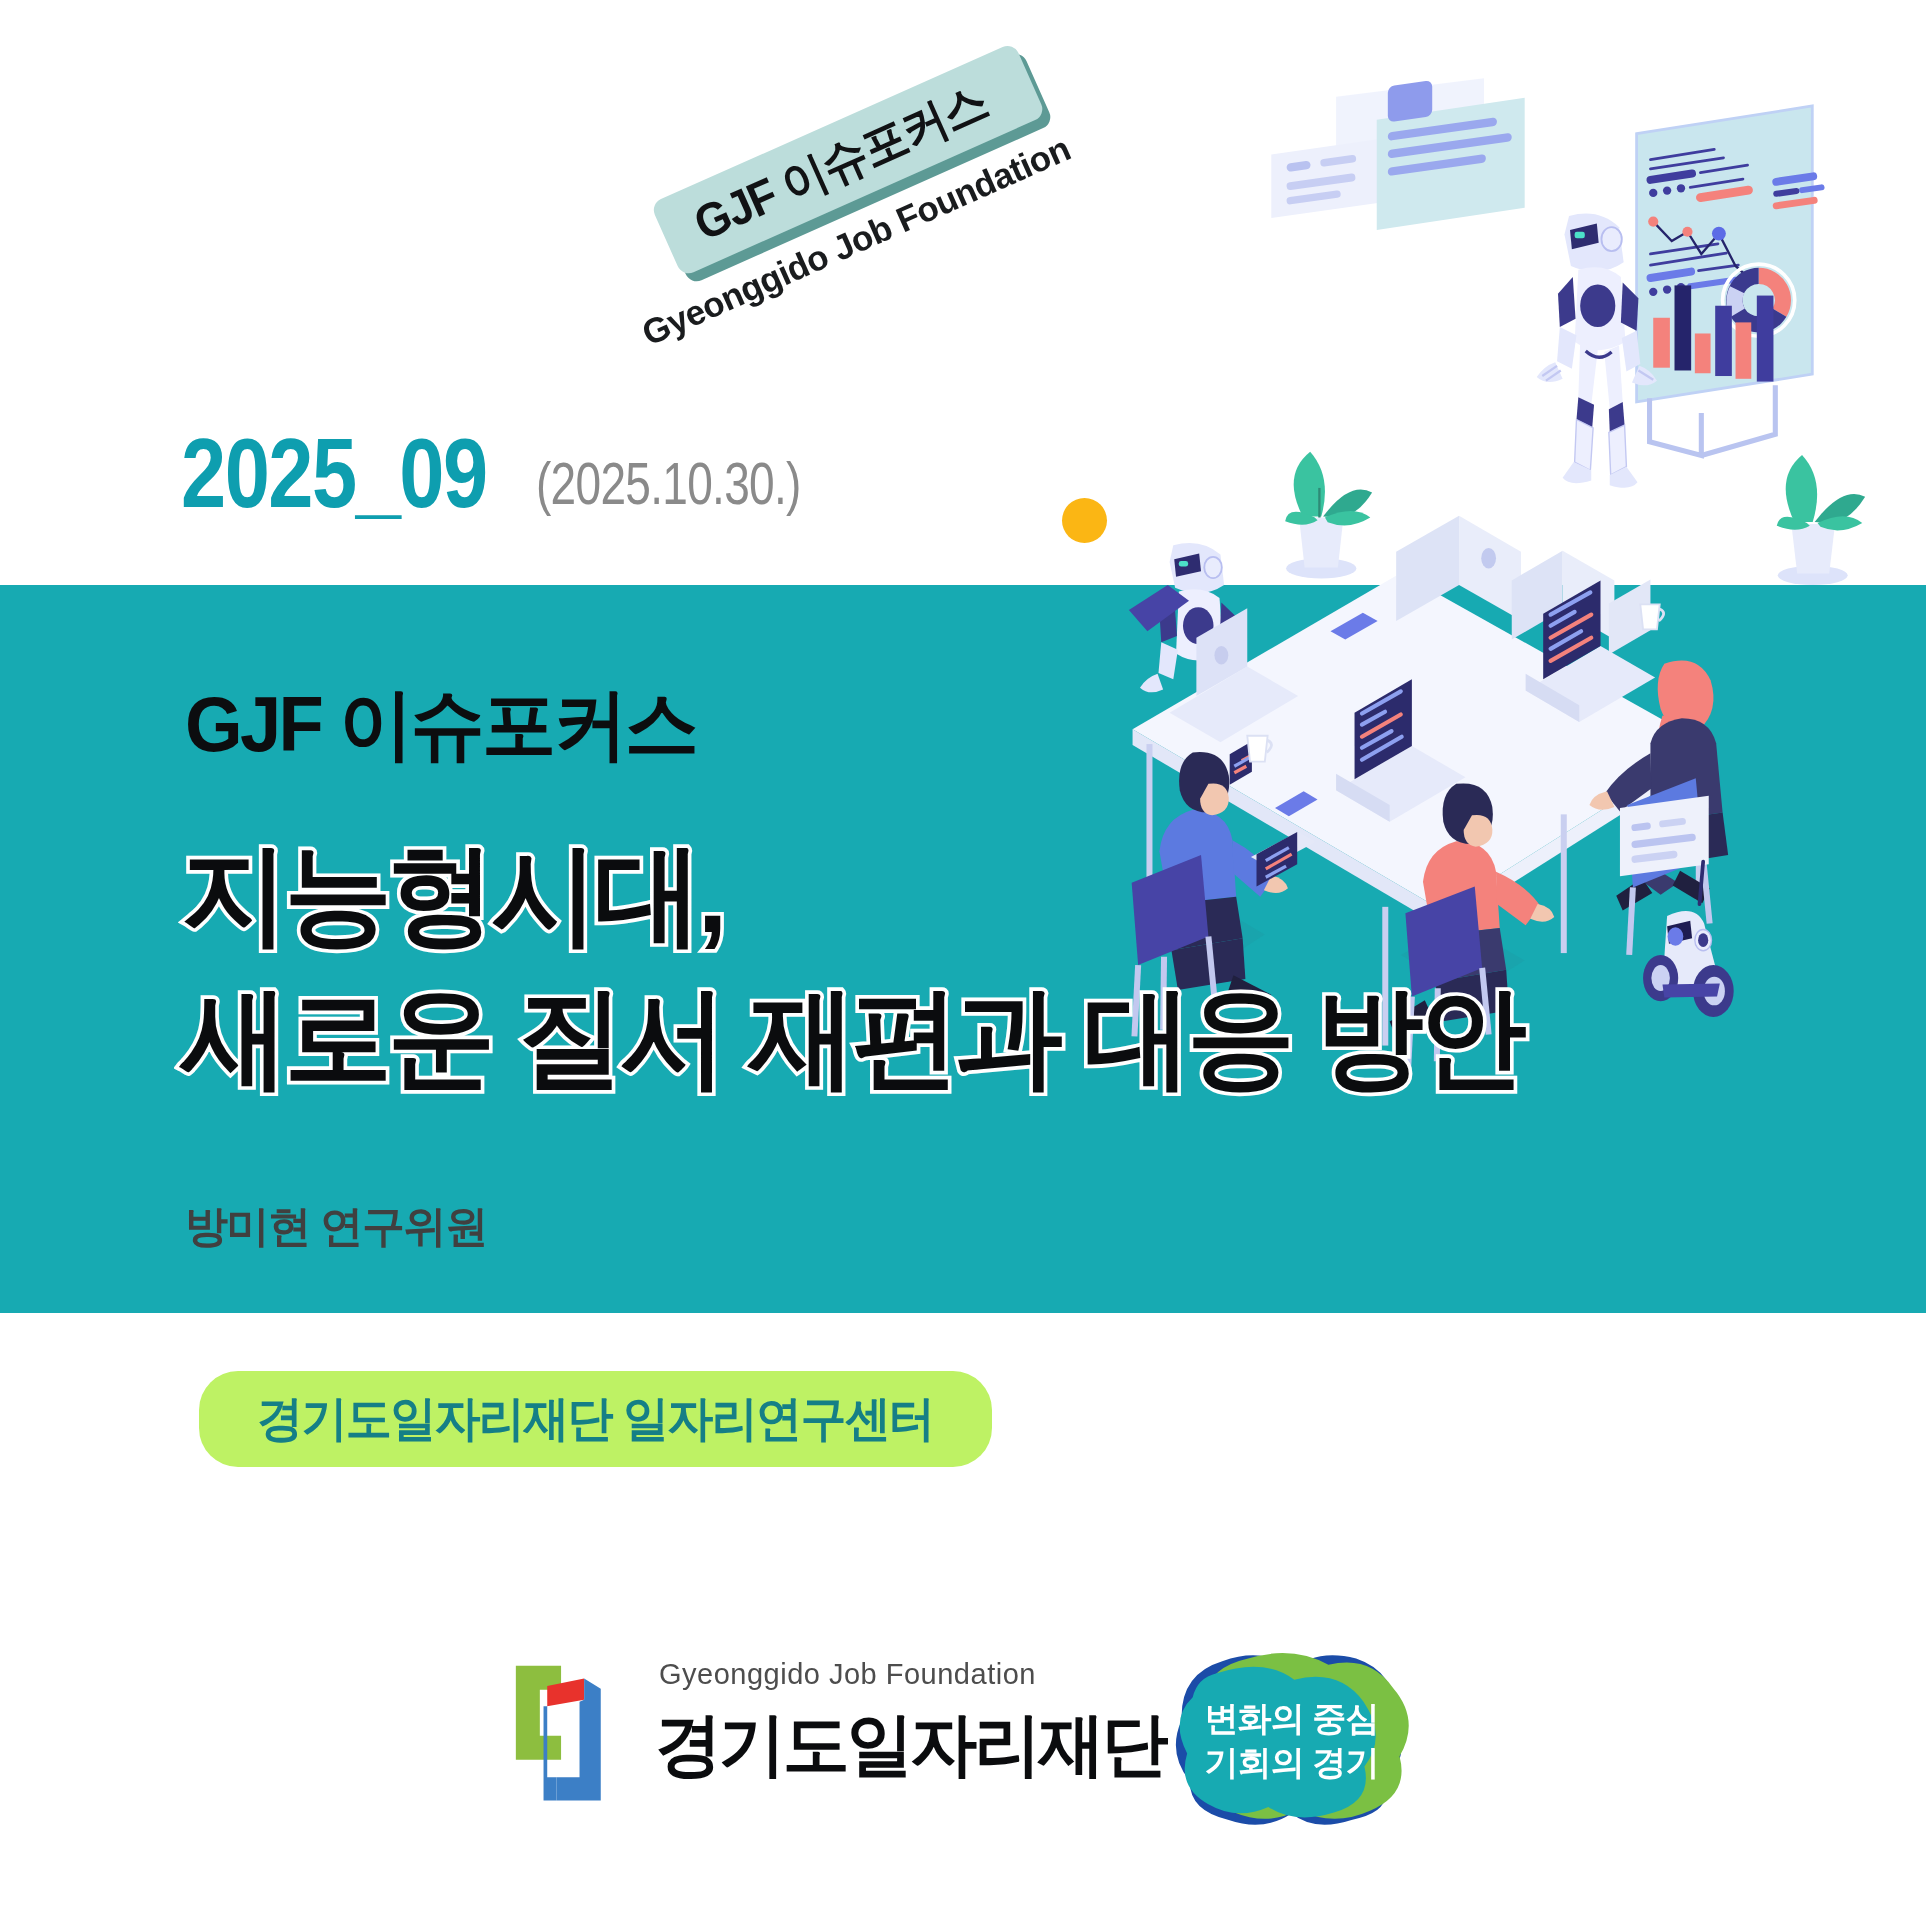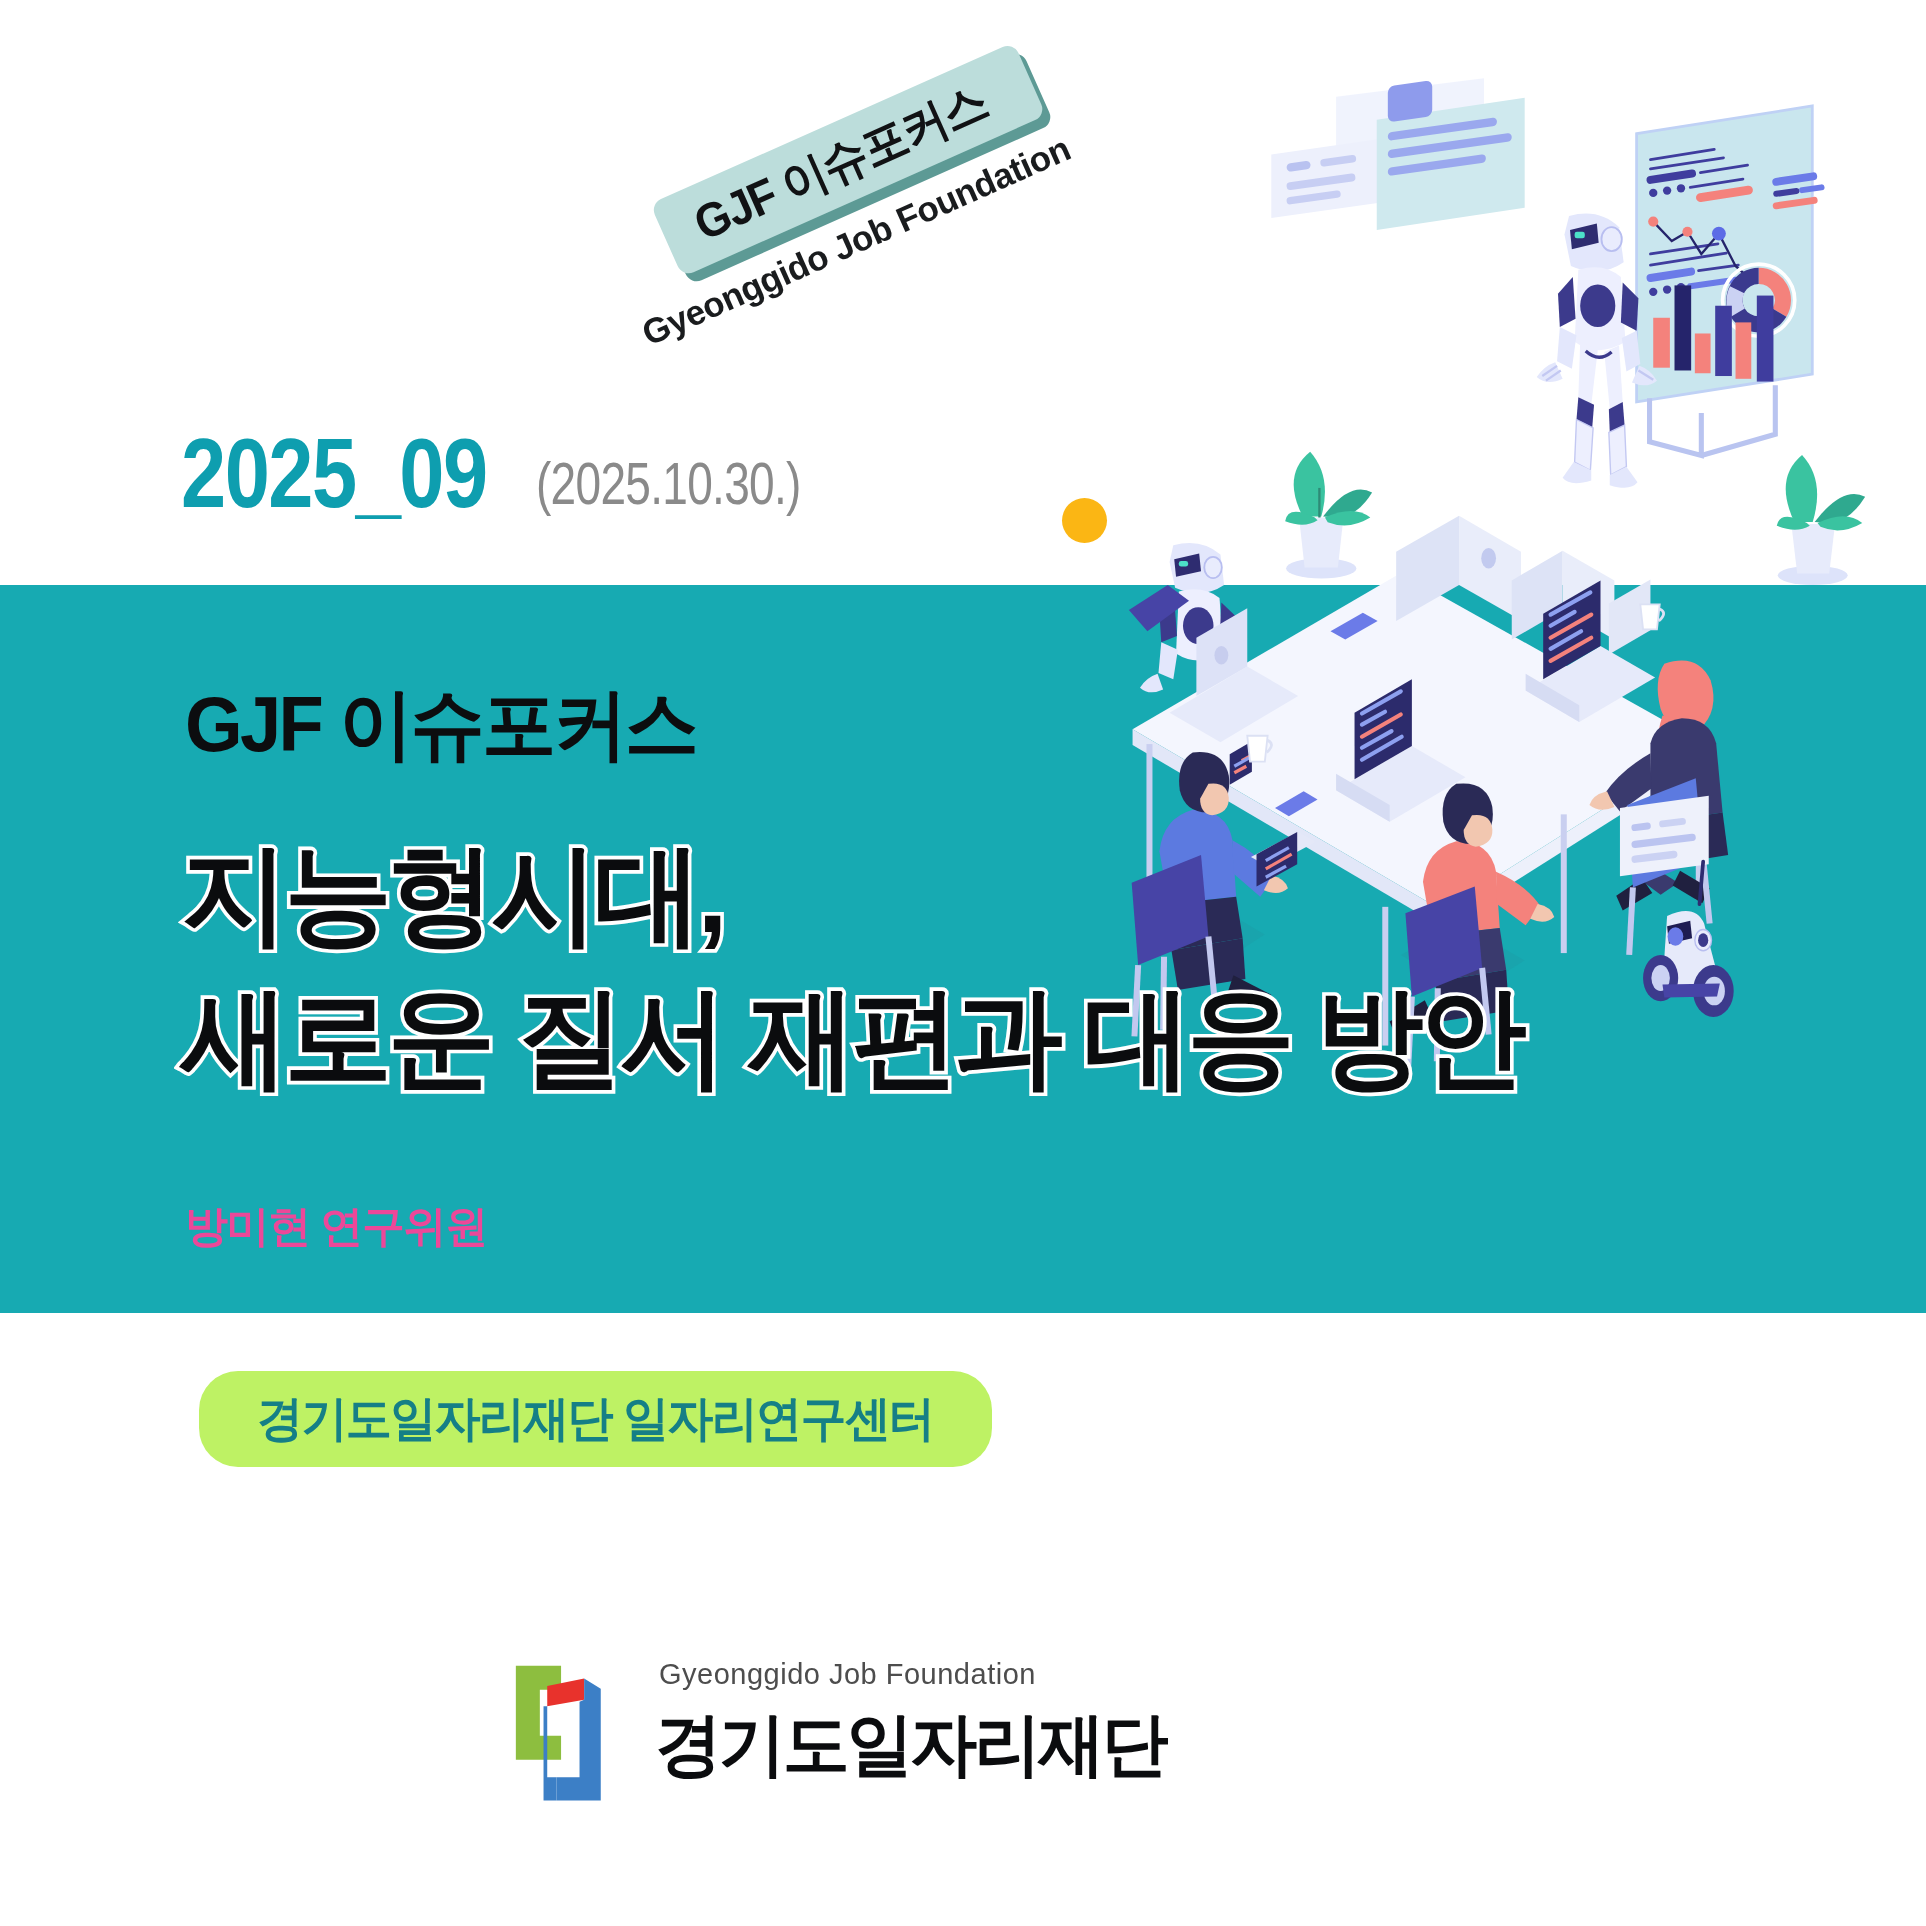--- a/index.html
+++ b/index.html
@@ -68,21 +68,21 @@
     position:absolute;left:181px;top:822px;
     font-size:110px;font-weight:800;color:#0B0C0E;
     letter-spacing:-4.6px;line-height:1.30;
     -webkit-text-stroke:7.4px #ffffff;paint-order:stroke fill;
     text-shadow:0 0 0 #fff;
     transform:scaleX(.98);transform-origin:left top;
   }
   .headline .ln{display:block;white-space:nowrap;}
   .author{
     position:absolute;left:185px;top:1198px;
-    font-size:43px;font-weight:700;color:#ec4899;letter-spacing:-1.4px;
+    font-size:43px;font-weight:700;color:#404040;letter-spacing:-1.4px;
     white-space:nowrap;
   }
 
   
   .pill{
     position:absolute;left:199px;top:1371px;height:96px;
     background:#bef264;border-radius:39px;display:flex;align-items:center;
     padding:0 44px;
   }
   .pill-label{
@@ -438,16 +438,27 @@
           <path d="M128 8 L30 8 L30 212 L128 212 L128 160 L82 160 L82 60 L128 60 Z" fill="#8DBE3F"></path>
           <path d="M98 52 L178 36 L178 82 L98 96 Z" fill="#E8322C"></path>
           <path d="M178 36 L214 58 L214 300 L118 300 L118 250 L168 250 L168 86 L178 82 Z" fill="#3C7FC6"></path>
           <path d="M98 96 L98 250 L118 250 L118 300 L90 300 L90 96 Z" fill="#3C7FC6"></path>
         </svg>
       </div>
       <div class="logo-en">Gyeonggido Job Foundation</div>
       <div class="logo-kr">경기도일자리재단</div>
     </div>
 
+    <div class="emblem">
+      <svg viewBox="0 0 600 430" xmlns="http://www.w3.org/2000/svg" style="position:absolute;inset:0;">
+        <path d="M150 22 Q246 -12 300 44 Q350 -6 440 16 Q530 46 526 150 Q560 230 500 292 Q520 348 430 366 Q350 392 300 352 Q240 392 164 366 Q78 346 80 282 Q30 220 62 150 Q58 50 150 22 Z" fill="#1B4CA8"></path>
+        <path d="M200 18 Q300 -14 380 30 Q470 8 520 80 Q580 150 534 228 Q556 310 470 346 Q390 382 316 344 Q250 380 176 350 Q96 320 106 244 Q56 172 106 98 Q128 34 200 18 Z" fill="#7BC043"></path>
+        <path d="M138 48 Q242 14 306 62 Q404 38 456 110 Q508 186 458 250 Q476 326 392 350 Q308 376 250 338 Q182 368 120 332 Q52 294 74 222 Q36 148 86 100 Q96 58 138 48 Z" fill="#17AAB2"></path>
+      </svg>
+      <div class="emblem-text">
+        <span>변화의 중심</span>
+        <span>기회의 경기</span>
+      </div>
+    </div>
   </div>
 
 </div>
 
 
 </body></html>

